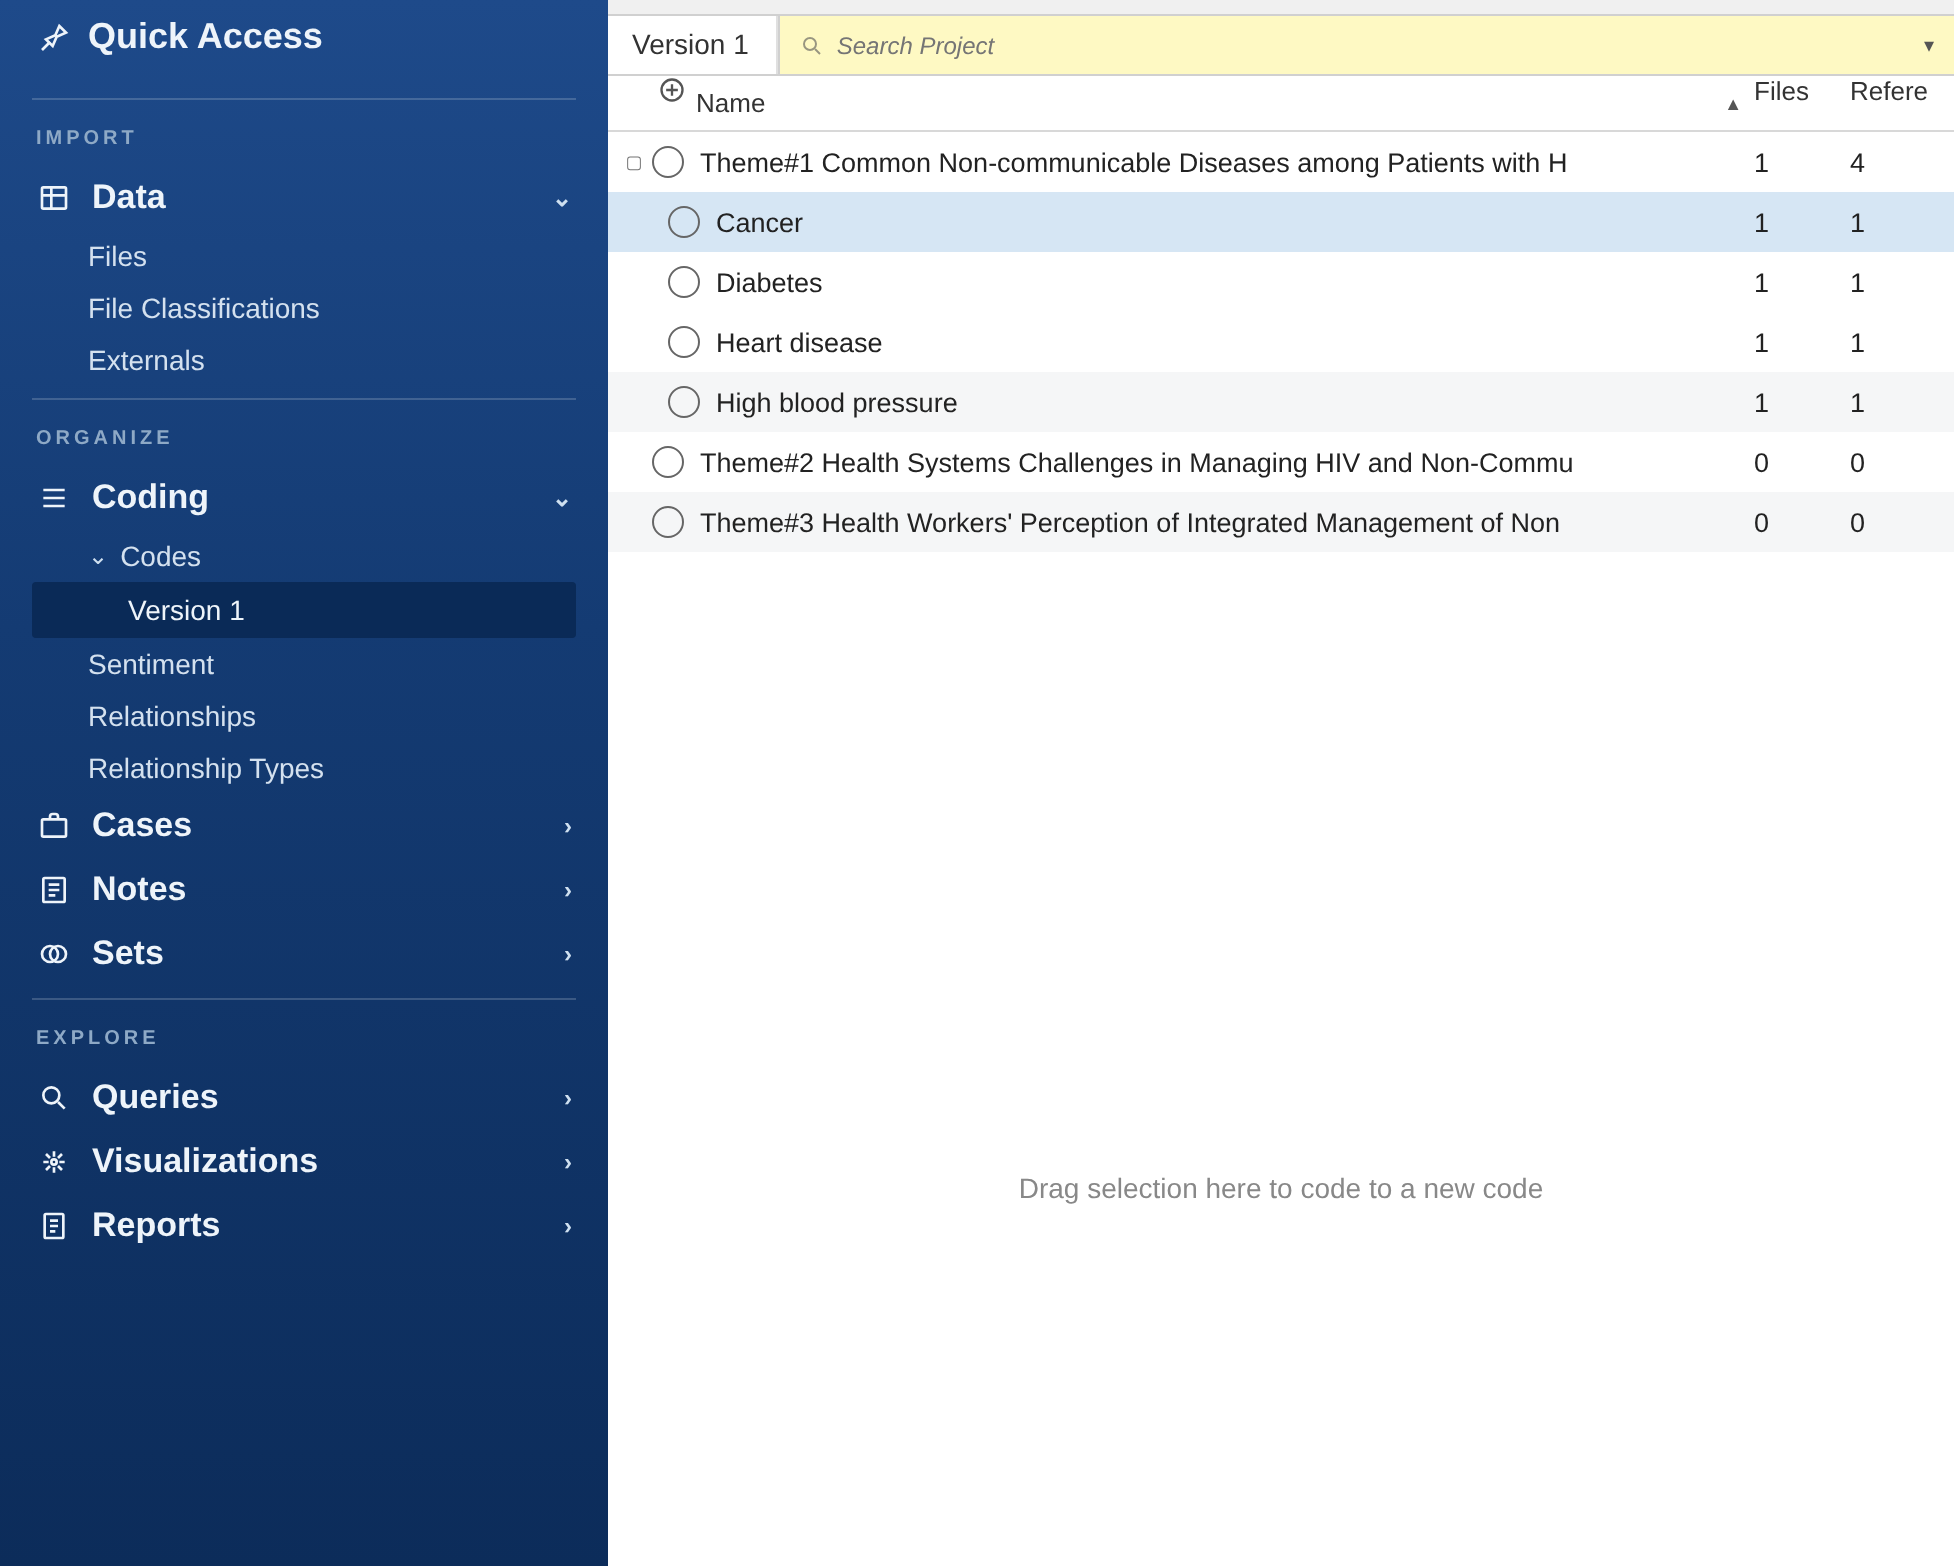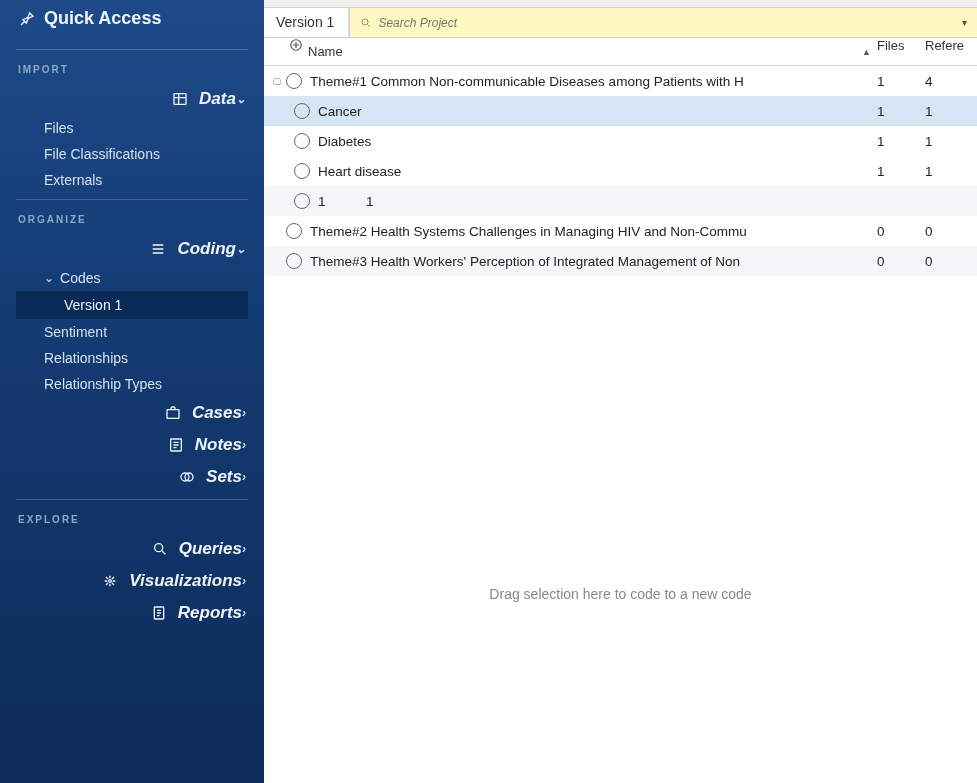--- a/index.html
+++ b/index.html
@@ -1,45 +1,44 @@
 <!DOCTYPE html>
 <html><head>
 <meta charset="utf-8">
 <style>
 * { box-sizing: border-box; margin: 0; padding: 0; font-family: "Segoe UI", Tahoma, sans-serif; }
 html, body { width: 977px; height: 783px; overflow: hidden; }
 body { display: flex; background: #fff; }
 
 
 .sidebar {
-  width: 264px;
+  width: 304px;
   height: 100%;
   background: linear-gradient(180deg, #1e4a8a 0%, #143b73 40%, #0c2c5a 100%);
   color: #dbe6f2;
   padding: 8px 0 0 0;
   overflow: hidden;
 }
 .qa-row {
   display: flex; align-items: center; gap: 8px;
   padding: 0 18px 14px 18px;
   font-size: 18px; font-weight: 600; color: #eef4fa;
 }
 .section-label {
   padding: 8px 18px 8px 18px;
   font-size: 10px; letter-spacing: 2px; font-weight: 600;
   color: #8ea9c6;
 }
 .divider { height: 1px; background: rgba(255,255,255,0.18); margin: 6px 16px; }
 
 .nav-row {
-  display: flex; align-items: center; justify-content: flex-end;
+  display: flex; align-items: center; justify-content: space-between;
   padding: 6px 18px 6px 18px;
   font-size: 17px; font-weight: 600; color: #eef4fa;
   cursor: pointer;
-  font-style: italic;
 }
 .nav-row .lead { display: flex; align-items: center; gap: 10px; }
 .nav-sub {
   padding: 5px 18px 5px 44px;
   font-size: 14px; font-weight: 500; color: #d4e1ef;
   cursor: pointer;
 }
 .nav-sub2 {
   padding: 5px 18px 5px 44px;
   display: flex; align-items: center; gap: 6px;
@@ -336,20 +335,21 @@
 
     <div class="row child">
       <span class="node-icn"></span>
       <span class="cell-name">Heart disease</span>
       <span class="cell-files">1</span>
       <span class="cell-refs">1</span>
     </div>
 
     <div class="row child alt">
       <span class="node-icn"></span>
+      <span class="cell-name">High blood pressure</span>
       <span class="cell-files">1</span>
       <span class="cell-refs">1</span>
     </div>
 
     <div class="row">
       <span class="gutter"></span>
       <span class="node-icn"></span>
       <span class="cell-name">Theme#2 Health Systems Challenges in Managing HIV and Non-Commu</span>
       <span class="cell-files">0</span>
       <span class="cell-refs">0</span>

